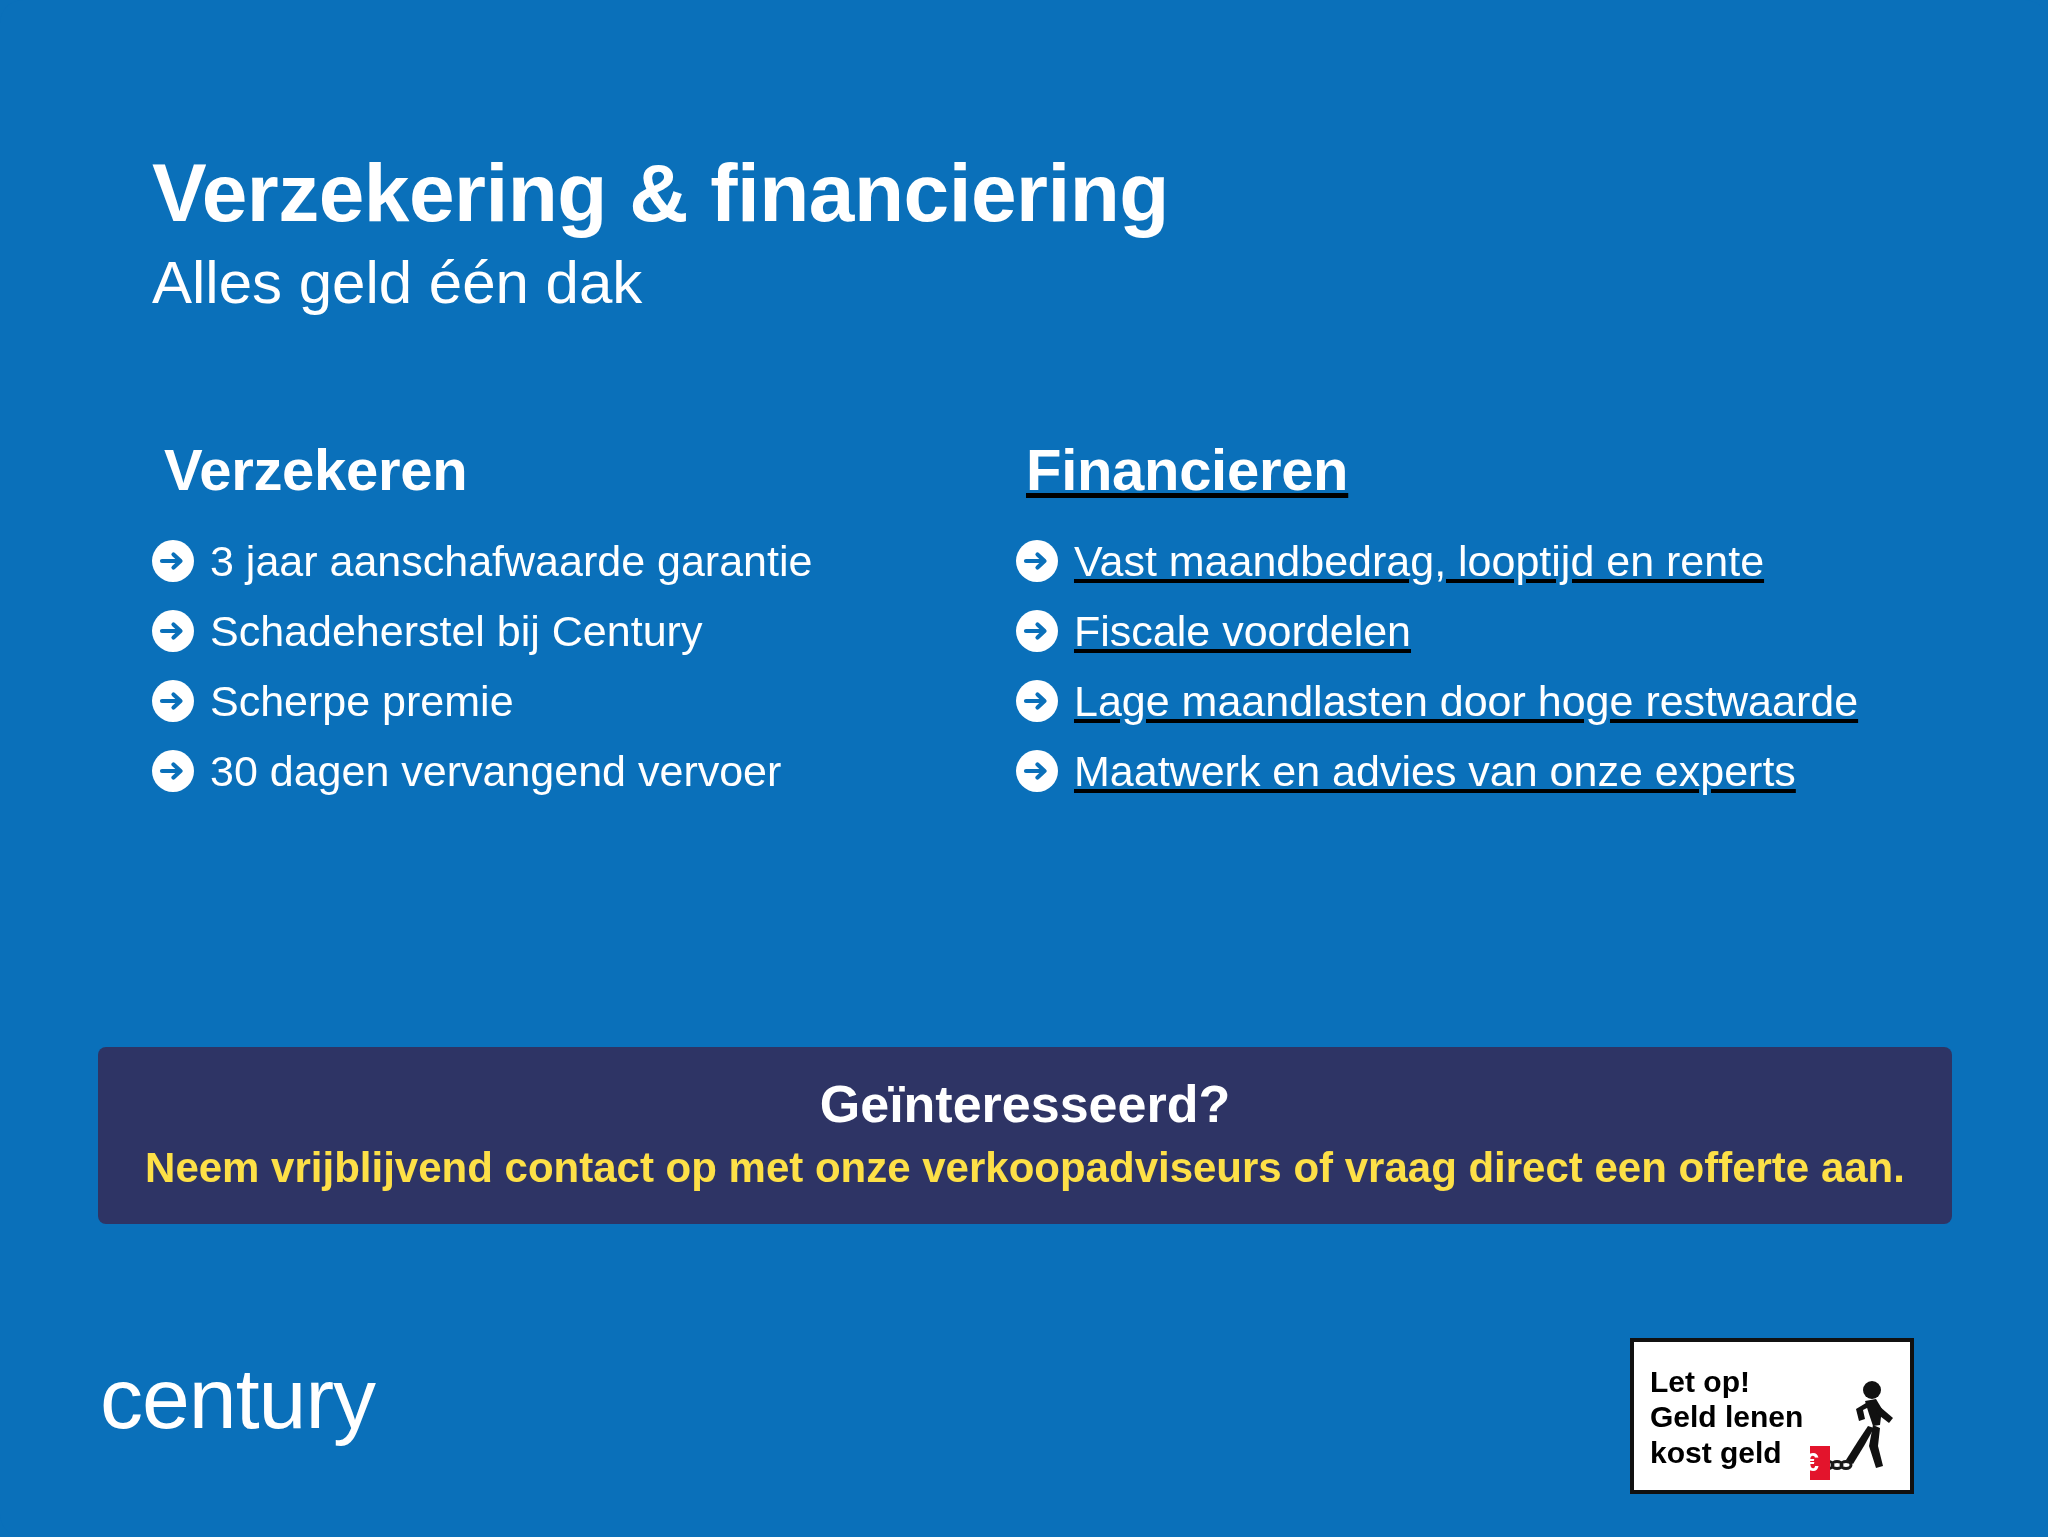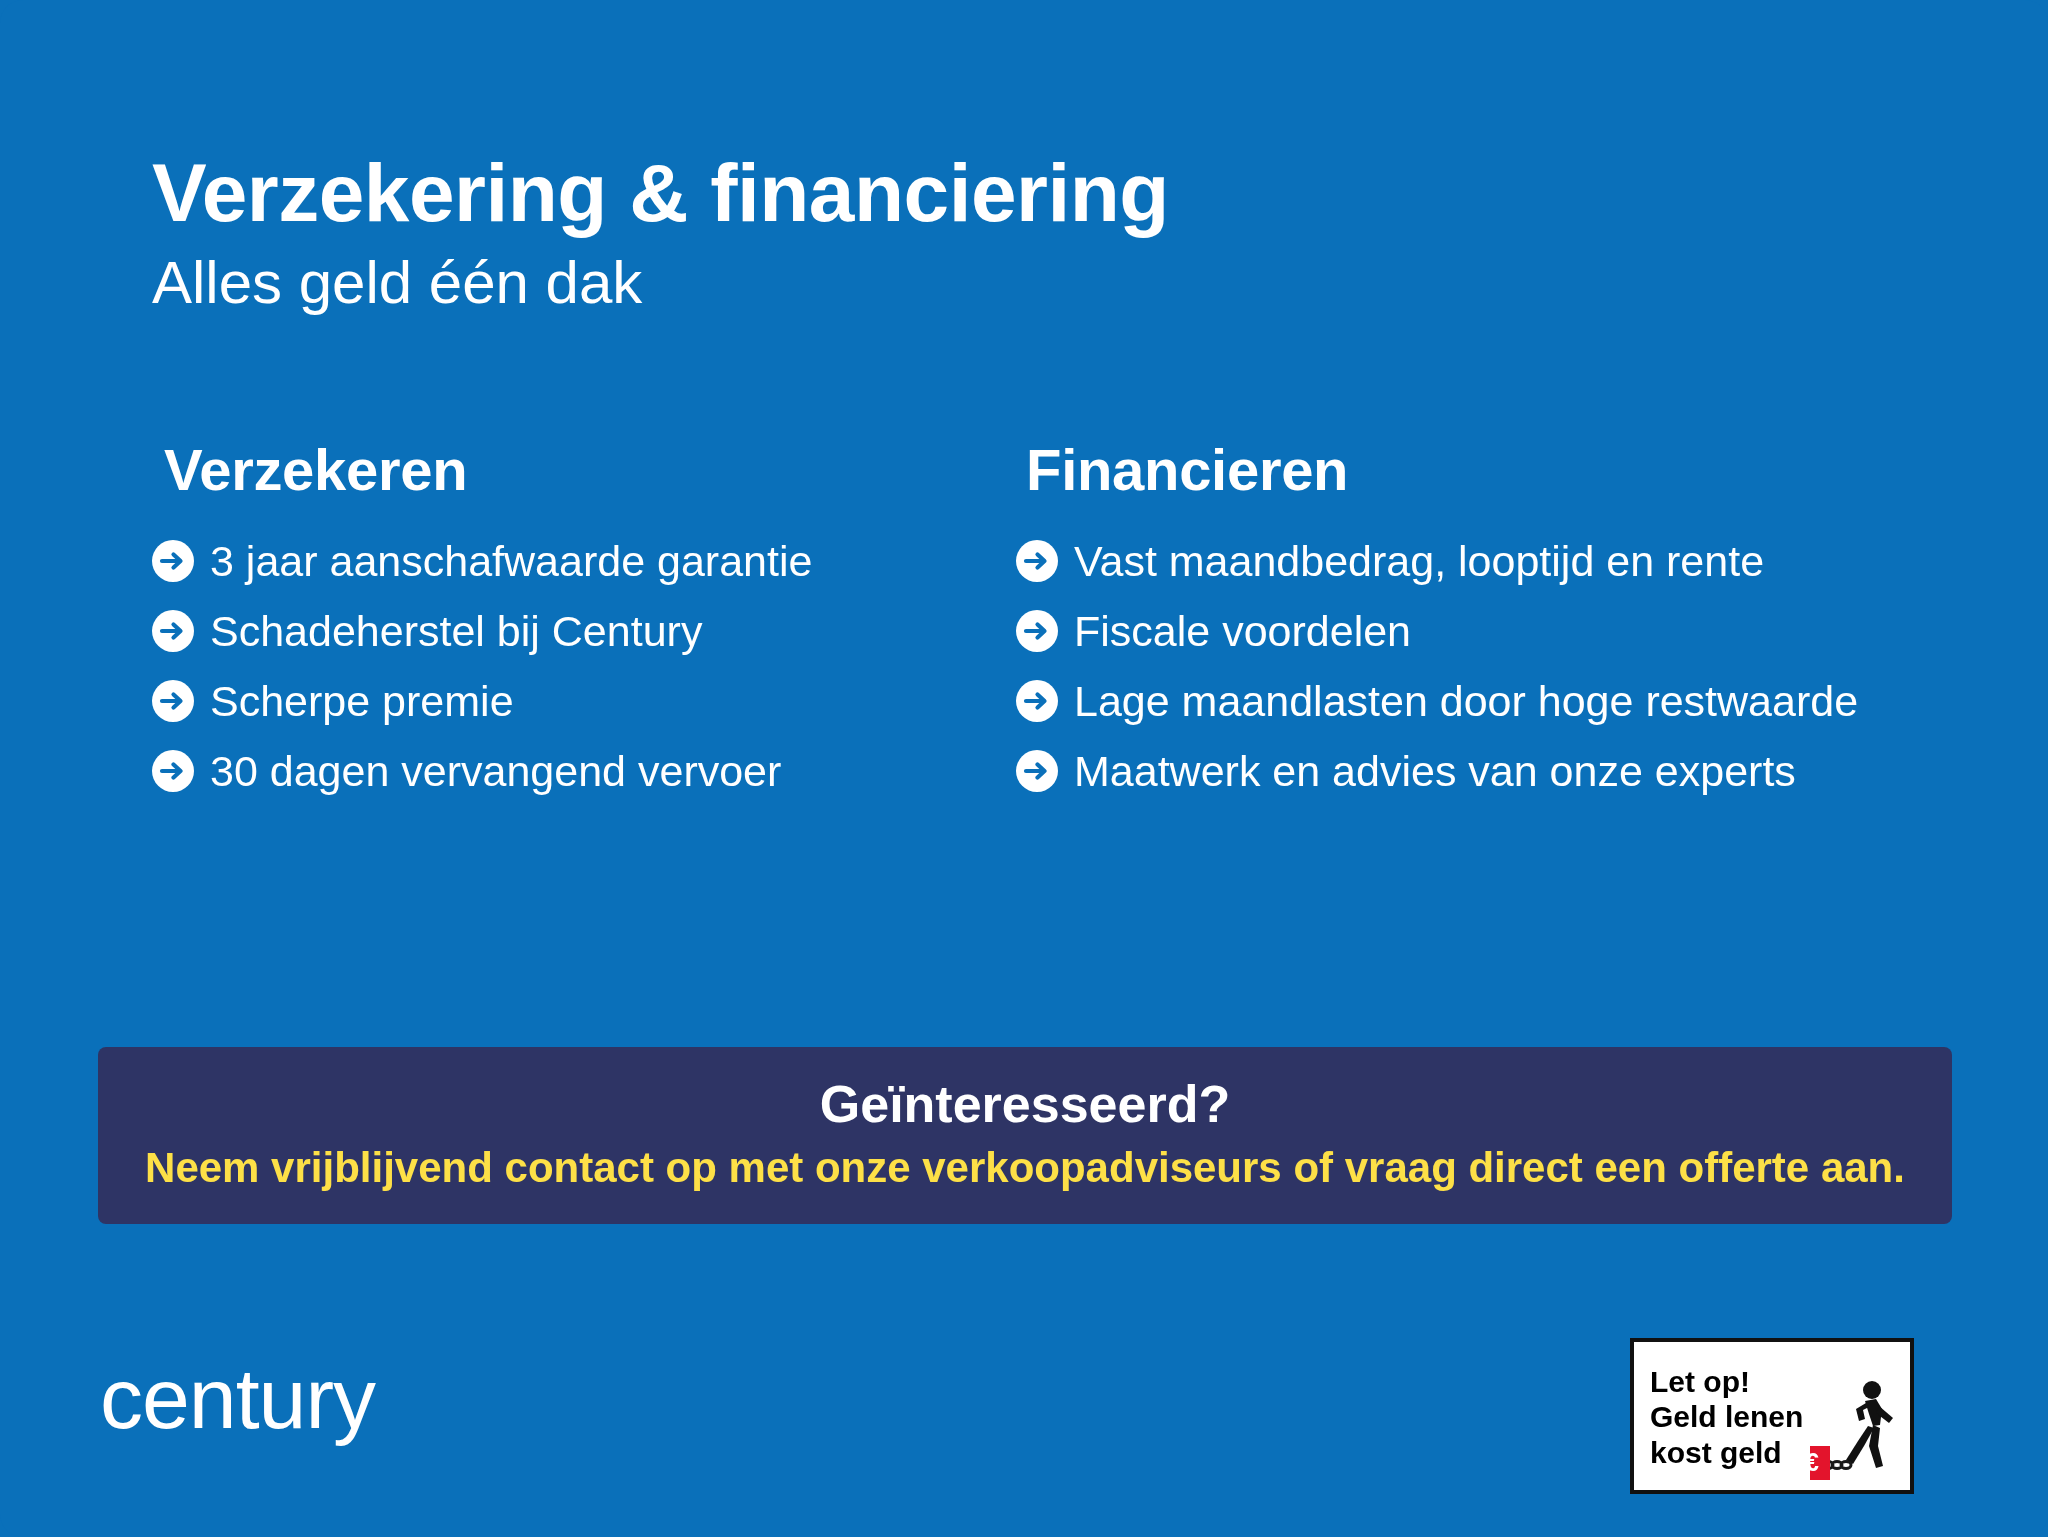--- a/index.html
+++ b/index.html
@@ -57,21 +57,21 @@
     width: 1880px;
     display: flex;
     flex-direction: row;
     align-items: flex-start;
   }
   .col {
     display: flex;
     flex-direction: column;
   }
   .col-left  { width: 890px; padding-left: 52px; box-sizing: border-box; }
-  .col-right { width: 990px; padding-left: 26px; box-sizing: border-box; }
+  .col-right { width: 990px; padding-left: 26px; box-sizing: border-box; text-decoration: underline; }
 
   .col-heading {
     font-size: 58px;
     font-weight: bold;
     color: #ffffff;
     margin: 0 0 36px 0;
     line-height: 1.05;
     letter-spacing: -0.3px;
     white-space: nowrap;
   }

